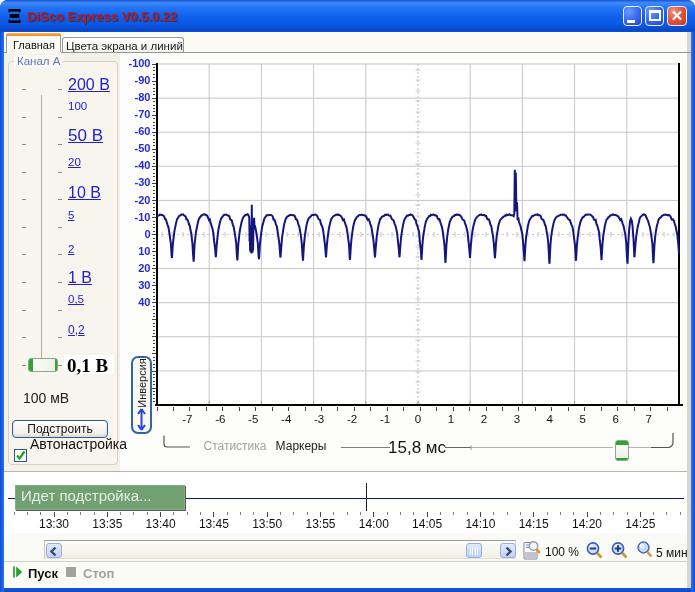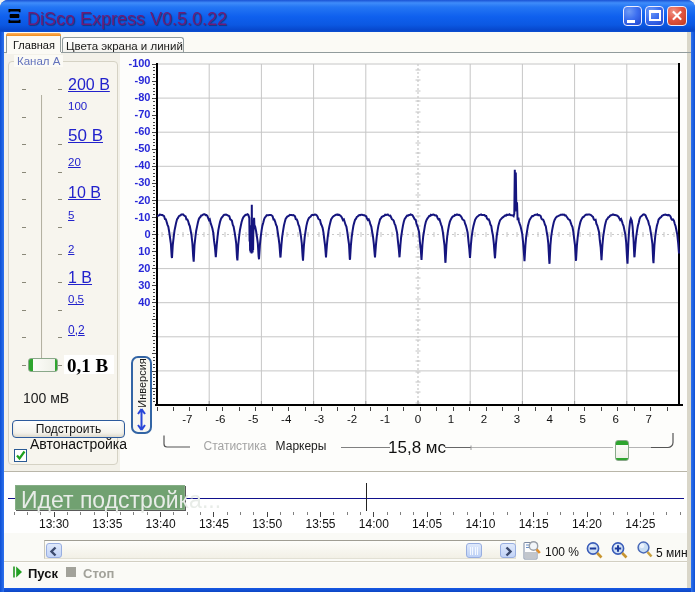--- a/index.html
+++ b/index.html
@@ -8,21 +8,21 @@
 <body>
 
 <div class="abs" style="left:0;top:0;width:695px;height:592px;background:linear-gradient(180deg,#0a52dc,#1a62e8);border-radius:8px 8px 0 0"></div>
 
 <div class="abs" style="left:0;top:0;width:695px;height:32px;border-radius:8px 8px 0 0;background:linear-gradient(180deg,#1a52d4 0%,#3f8cfa 9%,#2476f4 22%,#0f60ee 52%,#0b58e2 78%,#0747cc 94%,#0d4fd0 100%)"></div>
 <svg class="abs" style="left:8px;top:9px" width="13" height="14" viewBox="0 0 13 14">
 <path d="M0.5 0 H12.5 V3.2 H10.8 V2.6 H2.2 V3.2 H0.5 Z" fill="#000"></path>
 <path d="M2.6 5.6 H10.4 V8.4 H2.6 Z M2.2 5.6 v2.8 M10.8 5.6 v2.8" fill="#000" stroke="#000" stroke-width="1.1"></path>
 <path d="M0.5 14 H12.5 V10.8 H10.8 V11.4 H2.2 V10.8 H0.5 Z" fill="#000"></path>
 </svg>
-<div class="abs" style="left:27px;top:9px;font-size:18px;font-weight:normal;color:#701a75;text-shadow:1px 1px 1px #12367e">DiSco Express V0.5.0.22</div>
+<div class="abs" style="left:27px;top:9px;font-size:13px;font-weight:bold;color:#b91c1c;text-shadow:1px 1px 1px #12367e">DiSco Express V0.5.0.22</div>
 
 <div class="abs" style="left:623px;top:6px;width:19px;height:20px;border:1px solid #eef;border-radius:4px;background:radial-gradient(circle at 30% 25%,#6f9bf5 0%,#3d6ff0 45%,#1f44ce 100%)">
     <div class="abs" style="left:3px;top:13px;width:8px;height:3px;background:#fff"></div>
   </div>
 <div class="abs" style="left:645px;top:6px;width:19px;height:20px;border:1px solid #eef;border-radius:4px;background:radial-gradient(circle at 30% 25%,#6f9bf5 0%,#3d6ff0 45%,#1f44ce 100%)">
     <div class="abs" style="left:3px;top:3px;width:12px;height:11px;border:2px solid #fff;border-top-width:3px"></div>
   </div>
 <div class="abs" style="left:667px;top:6px;width:20px;height:20px;border:1px solid #eef;border-radius:4px;background:radial-gradient(circle at 30% 25%,#f09484 0%,#e25643 45%,#c13a1e 100%);color:#fff;font-size:15px;font-weight:bold;text-align:center;line-height:18px">✕</div>
 
 <div class="abs" style="left:4px;top:32px;width:687px;height:556px;background:#fbfaf5"></div>
@@ -78,21 +78,21 @@
 <div style="position:absolute;left:68px;top:243px;font-size:11.5px;color:#2222cc;text-decoration:underline;white-space:nowrap">2</div>
 <div style="position:absolute;left:68px;top:269px;font-size:16px;color:#2222cc;text-decoration:underline;white-space:nowrap">1 В</div>
 <div style="position:absolute;left:68px;top:293px;font-size:11.5px;color:#2222cc;text-decoration:underline;white-space:nowrap">0,5</div>
 <div style="position:absolute;left:68px;top:323px;font-size:12px;color:#2222cc;text-decoration:underline;white-space:nowrap">0,2</div>
 
 <div class="abs" style="left:28px;top:358px;width:30px;height:14px;border-radius:3px;border:1px solid #8aa88a;background:linear-gradient(90deg,#2ea52e 0,#2ea52e 4px,#fcfcf8 4px,#eef0e8 26px,#2ea52e 26px,#2ea52e 30px)"></div>
 <div class="abs" style="left:64px;top:355px;width:50px;height:19px;background:#fff"></div>
 <div class="abs" style="left:67px;top:355px;font-family:'Liberation Serif',serif;font-size:19px;font-weight:bold;color:#000;white-space:nowrap">0,1 В</div>
 <div class="abs" style="left:23px;top:390px;font-size:14px;color:#222;white-space:nowrap">100 мВ</div>
 
-<div class="abs" style="left:12px;top:420px;width:113px;height:18px;border:1px solid #2c5a9c;border-radius:4px;background:linear-gradient(180deg,#fefefd,#f1efe7);box-shadow:inset 0 -2px 3px #ddd9cc,inset 0 1px 1px #fff;font-size:12px;color:#111;text-align:center;line-height:17px">Подстроить</div>
+<div class="abs" style="left:12px;top:420px;width:96px;height:18px;border:1px solid #2c5a9c;border-radius:4px;background:linear-gradient(180deg,#fefefd,#f1efe7);box-shadow:inset 0 -2px 3px #ddd9cc,inset 0 1px 1px #fff;font-size:12px;color:#111;text-align:center;line-height:17px">Подстроить</div>
 
 <div class="abs" style="left:14px;top:449px;width:13px;height:13px;border:1px solid #2a5a94;background:#fff"></div>
 <svg class="abs" style="left:15px;top:450px" width="12" height="12" viewBox="0 0 12 12">
     <path d="M2 5.5 L4.5 8.5 L9.5 1.5" fill="none" stroke="#1ea11e" stroke-width="2.2"></path>
   </svg>
 <div class="abs" style="left:30px;top:436px;font-size:14px;color:#111;white-space:nowrap">Автонастройка</div>
 
 <svg width="695" height="592" viewBox="0 0 695 592" style="position:absolute;left:0;top:0" font-family="Liberation Sans, sans-serif">
 <rect x="157" y="64" width="522" height="341" fill="#ffffff"></rect>
 <line x1="209.2" y1="64.0" x2="209.2" y2="405.0" stroke="#c6c6c6" stroke-width="1"></line>
@@ -191,21 +191,21 @@
     <text x="320.5" y="527.5" text-anchor="middle" font-size="12" fill="#111">13:55</text>
     <text x="373.8" y="527.5" text-anchor="middle" font-size="12" fill="#111">14:00</text>
     <text x="427.1" y="527.5" text-anchor="middle" font-size="12" fill="#111">14:05</text>
     <text x="480.4" y="527.5" text-anchor="middle" font-size="12" fill="#111">14:10</text>
     <text x="533.7" y="527.5" text-anchor="middle" font-size="12" fill="#111">14:15</text>
     <text x="587.0" y="527.5" text-anchor="middle" font-size="12" fill="#111">14:20</text>
     <text x="640.3" y="527.5" text-anchor="middle" font-size="12" fill="#111">14:25</text>
   </svg>
 
 <div class="abs" style="left:15px;top:485px;width:170px;height:25px;background:#71a171;border:1px solid #86ae86;box-shadow:1px 1px 0 #5a5a5a"></div>
-<div class="abs" style="left:21px;top:487px;font-size:23px;color:#e8ece8;white-space:nowrap">Идет подстройка...</div>
+<div class="abs" style="left:21px;top:487px;font-size:15px;color:#e8ece8;white-space:nowrap">Идет подстройка...</div>
 
 <div class="abs" style="left:44px;top:540px;width:472px;height:19px;border-top:1px solid #9f9d93;border-left:1px solid #c9c7bb;border-right:1px solid #e2e0d4;border-bottom:1px solid #e2e0d4;background:linear-gradient(180deg,#fdfdfa,#f2f0e6)"></div>
 <div class="abs" style="left:46px;top:543px;width:16px;height:15px;border:1px solid #98aee0;border-radius:3px;background:linear-gradient(180deg,#dfe9fb,#c2d3f7)"><svg width="14" height="13" viewBox="0 0 14 13">
       <path d="M8.5 2.5 L4.5 6.5 L8.5 10.5" fill="none" stroke="#3c4a6e" stroke-width="2.4"></path>
     </svg></div>
 <div class="abs" style="left:466px;top:543px;width:16px;height:15px;border:1px solid #98aee0;border-radius:3px;background:linear-gradient(180deg,#dfe9fb,#bcd0f6)">
     <div style="position:absolute;left:3px;top:3px;width:9px;height:8px;background:repeating-linear-gradient(90deg,#f4f8ff 0,#f4f8ff 1px,transparent 1px,transparent 2.4px)"></div>
   </div>
 <div class="abs" style="left:500px;top:543px;width:16px;height:15px;border:1px solid #98aee0;border-radius:3px;background:linear-gradient(180deg,#dfe9fb,#c2d3f7)"><svg width="14" height="13" viewBox="0 0 14 13">
       <path d="M5.5 2.5 L9.5 6.5 L5.5 10.5" fill="none" stroke="#3c4a6e" stroke-width="2.4"></path>

